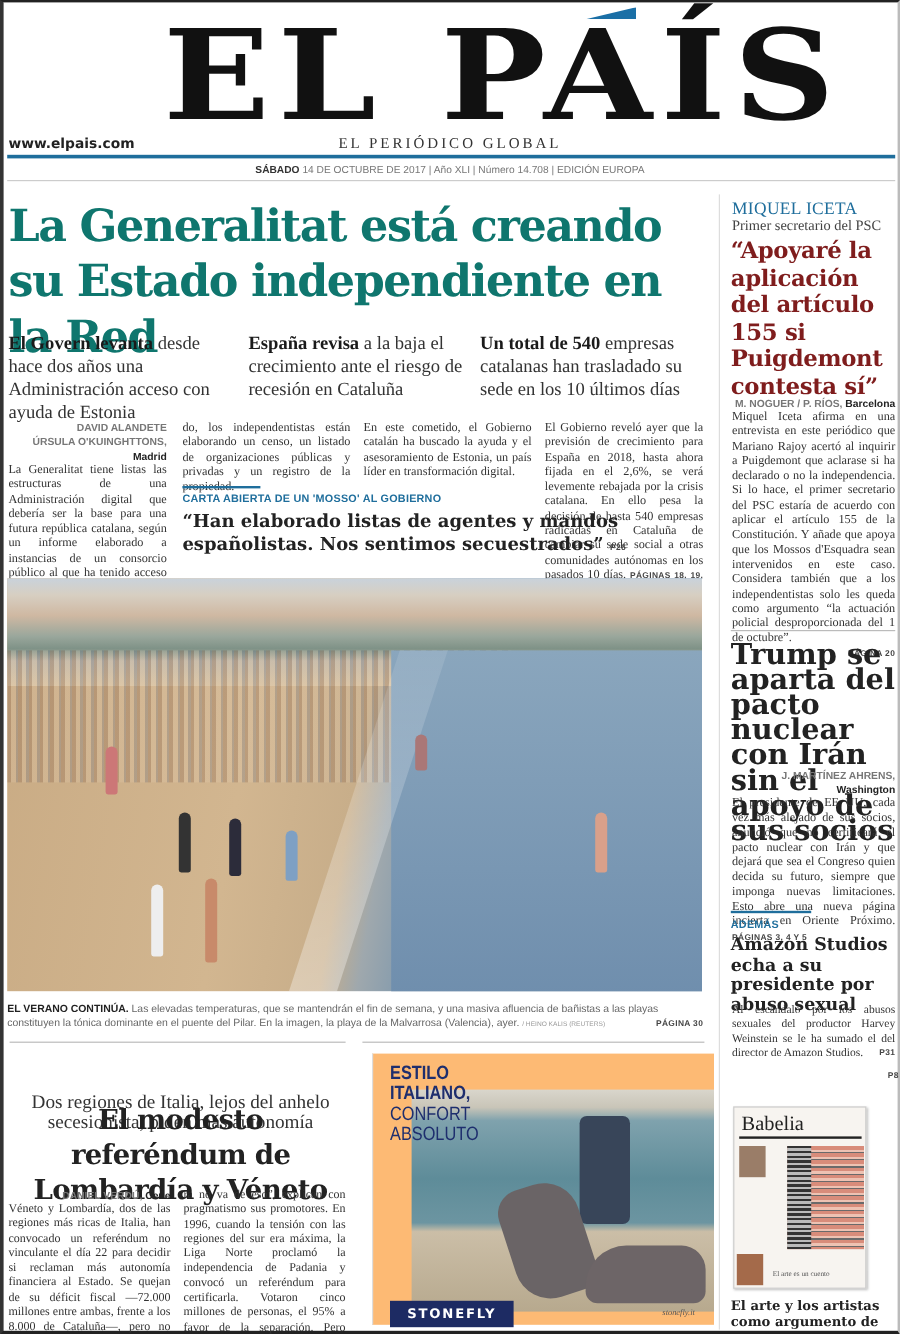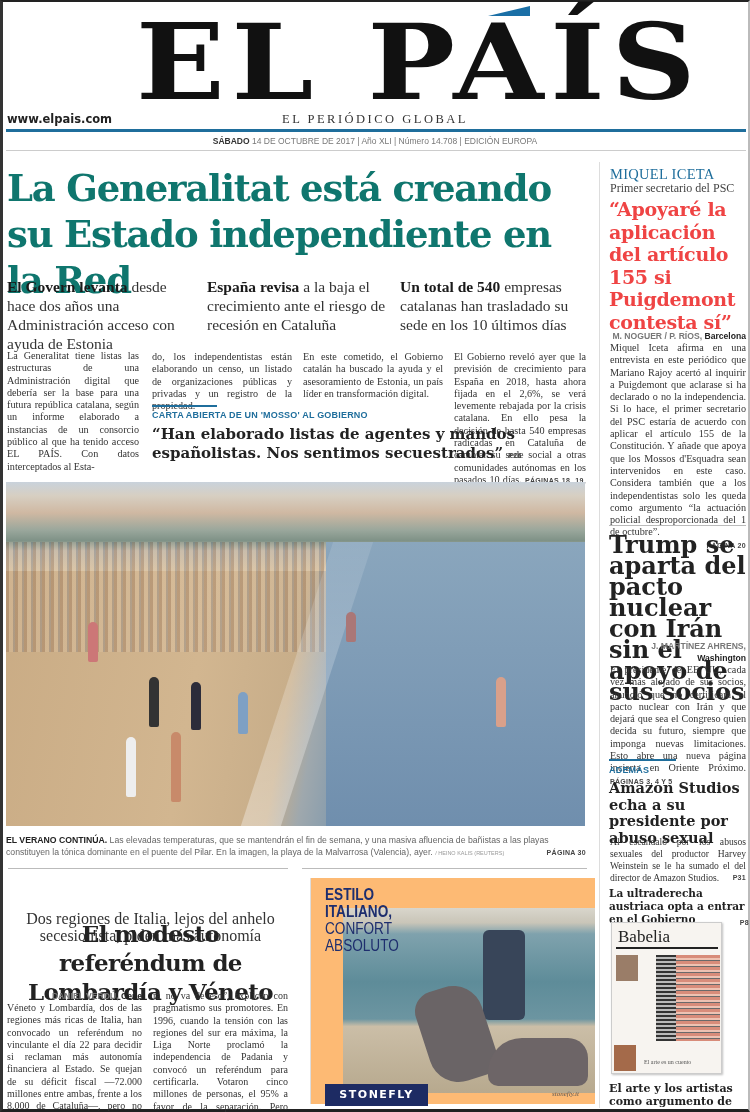--- a/index.html
+++ b/index.html
@@ -30,21 +30,21 @@
   .pg { font-family: "Liberation Sans", sans-serif; font-weight: bold; font-size: 7px; color: #444; letter-spacing: .3px; }
   .label-blue { position: absolute; font-family: "Liberation Sans", sans-serif; font-weight: bold; font-size: 9px; color: #1f6e9c; letter-spacing: .2px; }
   .short-rule { position: absolute; height: 2px; background: #1f6e9c; }
   .quote-h { position: absolute; left: 152px; top: 425px; width: 440px; font-family: "DejaVu Serif", serif; font-weight: bold; font-size: 15px; line-height: 19px; color: #222; }
   .quote-h .pg { font-size: 7px; }
 
   
   .side-sep { position: absolute; left: 599px; top: 162px; width: 1px; height: 946px; background: #ddd; }
   .side-name { position: absolute; left: 610px; top: 166px; font-family: "Liberation Serif", serif; font-size: 14.5px; color: #1f6e9c; letter-spacing: .3px; }
   .side-role { position: absolute; left: 610px; top: 181px; font-family: "Liberation Serif", serif; font-size: 12px; color: #444; }
-  .side-quote { position: absolute; left: 609px; top: 198px; width: 140px; font-family: "DejaVu Serif", serif; font-weight: bold; font-size: 19px; line-height: 22.5px; color: #ef4444; letter-spacing: -.3px; }
+  .side-quote { position: absolute; left: 609px; top: 198px; width: 140px; font-family: "DejaVu Serif", serif; font-weight: bold; font-size: 19px; line-height: 22.5px; color: #7f1d1d; letter-spacing: -.3px; }
   .side-h { position: absolute; left: 609px; width: 140px; font-family: "DejaVu Serif", serif; font-weight: bold; color: #222; }
 
   
   .photo { position: absolute; left: 6px; top: 482px; width: 579px; height: 344px; overflow: hidden;
     background:
       linear-gradient(180deg, #c9d2db 0%, #d7cfc2 4%, #cfb8a2 9%, #9aa79c 14%, #7f9287 17%, #c3b8a6 20%, #d8c2a1 26%, transparent 26%),
       linear-gradient(100deg, #c9ab84 0%, #d2b690 35%, #c8ae8a 50%, #9fa8ad 55%, #7e98ad 62%, #6f8fab 100%);
   }
   .photo .crowd { position: absolute; left: 0; top: 60px; width: 420px; height: 110px; background: repeating-linear-gradient(90deg, rgba(120,80,60,.25) 0 3px, rgba(240,220,200,.15) 3px 7px, rgba(60,80,120,.2) 7px 9px); }
   .photo .surf { position: absolute; left: 280px; top: 60px; width: 40px; height: 290px; background: linear-gradient(180deg, rgba(255,255,255,.1), rgba(255,255,255,.35)); transform: skewX(-18deg); }
@@ -109,20 +109,24 @@
   <b>El Govern levanta</b><span> desde hace dos años una Administración acceso con ayuda de Estonia</span>
 </div>
 <div class="sub" style="left:207px;">
   <b>España revisa</b><span> a la baja el crecimiento ante el riesgo de recesión en Cataluña</span>
 </div>
 <div class="sub" style="left:400px;">
   <b>Un total de 540</b><span> empresas catalanas han trasladado su sede en los 10 últimos días</span>
 </div>
 
 <div class="col" style="left:7px; top:350px; width:132px;">
+  <div class="byline">
+    <div>DAVID ALANDETE</div>
+    <div><span>ÚRSULA O'KUINGHTTONS,</span> <b>Madrid</b></div>
+  </div>
   <div>La Generalitat tiene listas las estructuras de una Administración digital que debería ser la base para una futura república catalana, según un informe elaborado a instancias de un consorcio público al que ha tenido acceso EL PAÍS. Con datos interceptados al Esta-</div>
 </div>
 <div class="col" style="left:152px; top:351px; width:140px;">do, los independentistas están elaborando un censo, un listado de organizaciones públicas y privadas y un registro de la propiedad.</div>
 <div class="col" style="left:303px; top:351px; width:140px;">En este cometido, el Gobierno catalán ha buscado la ayuda y el asesoramiento de Estonia, un país líder en transformación digital.</div>
 <div class="col" style="left:454px; top:351px; width:132px;">
   <span>El Gobierno reveló ayer que la previsión de crecimiento para España en 2018, hasta ahora fijada en el 2,6%, se verá levemente rebajada por la crisis catalana. En ello pesa la decisión de hasta 540 empresas radicadas en Cataluña de cambiar su sede social a otras comunidades autónomas en los pasados 10 días.</span>
   <span class="pg">PÁGINAS 18, 19, 47 Y 48</span>
 </div>
 
 <div class="short-rule" style="left:152px; top:405px; width:65px;"></div>
@@ -200,21 +204,20 @@
 </div>
 
 <div class="short-rule" style="left:609px; top:759px; width:67px;"></div>
 <div class="label-blue" style="left:609px; top:765px;">ADEMÁS</div>
 <h3 class="side-h" style="top:780px; font-size:14.5px; line-height:16.5px;">Amazon Studios echa a su presidente por abuso sexual</h3>
 <div class="col" style="left:610px; top:836px; width:136px; font-size:9.6px; line-height:12px;">
   <span>Al escándalo por los abusos sexuales del productor Harvey Weinstein se le ha sumado el del director de Amazon Studios.</span>
   <span class="pg" style="float:right;">P31</span>
 </div>
 <div class="side-h" style="top:887px; font-size:10.5px; line-height:13px;">
-  <span>La ultraderecha austriaca opta a entrar en el Gobierno</span>
   <span class="pg" style="float:right; margin-top:3px;">P8</span>
 </div>
 
 <div class="babelia">
   <div class="title">Babelia</div>
   <div class="bar"></div>
   <div class="pic1"></div>
   <div class="art"></div>
   <div class="art2"></div>
   <div class="pic2"></div>

